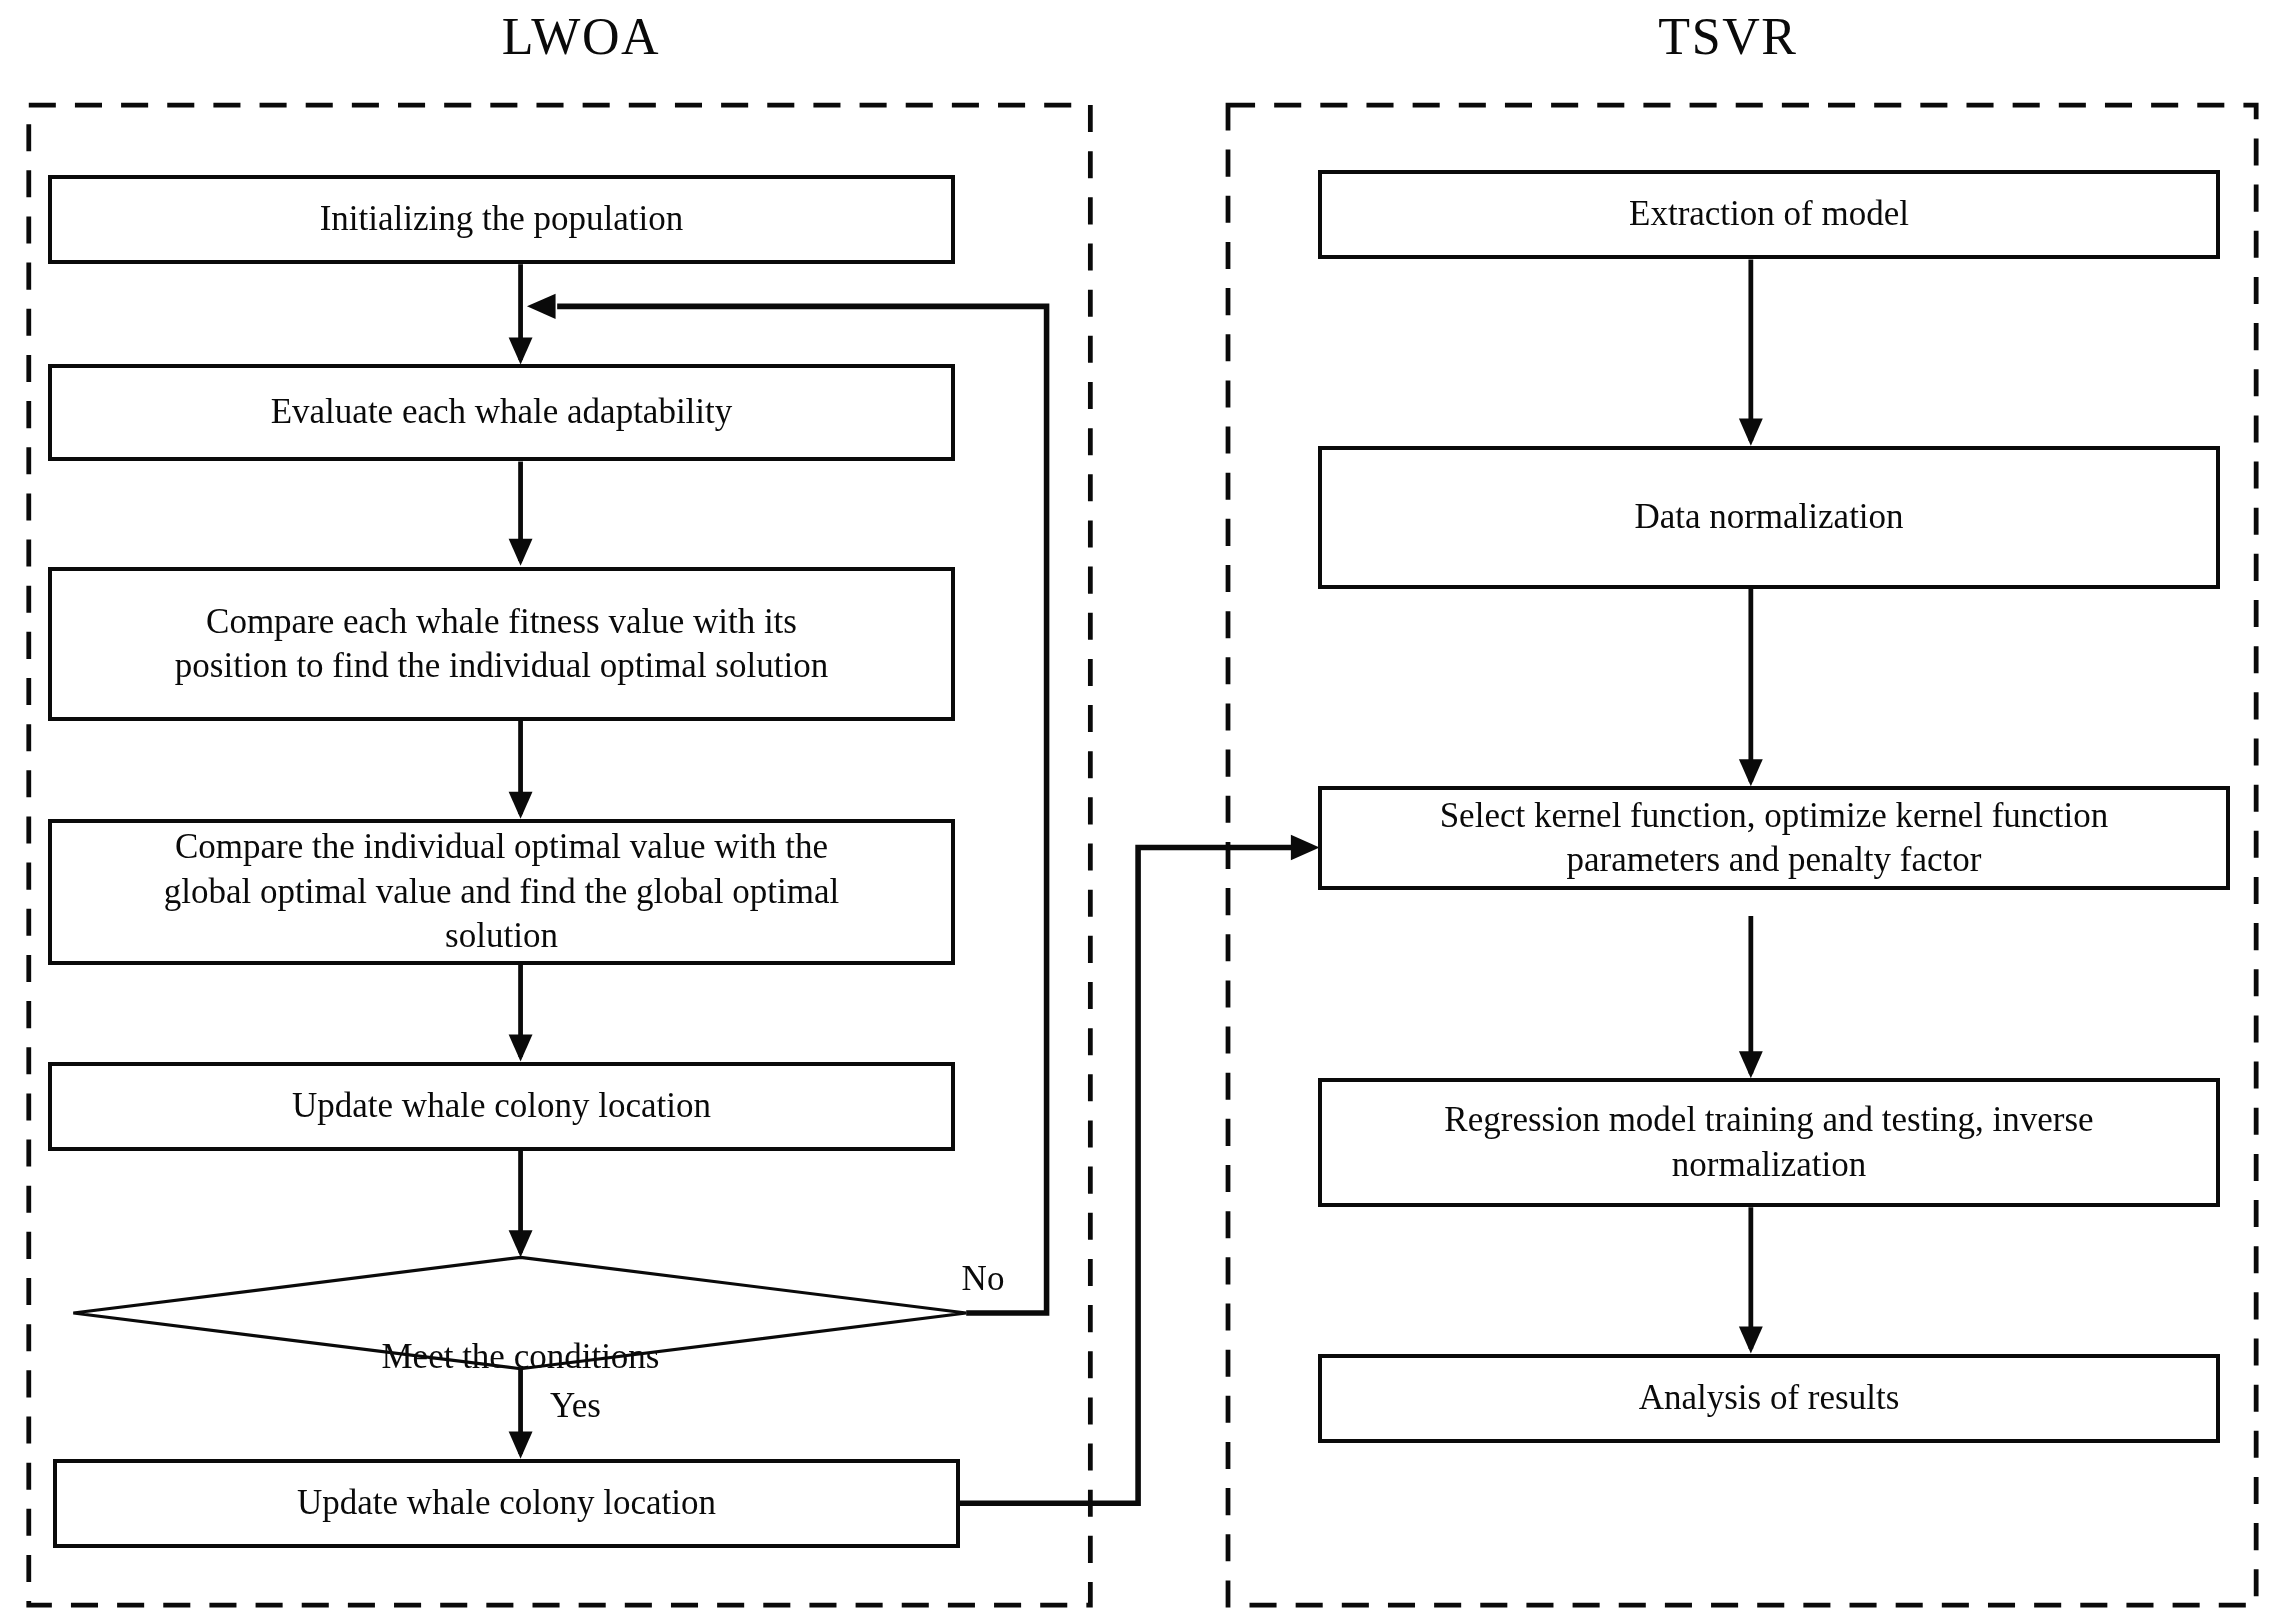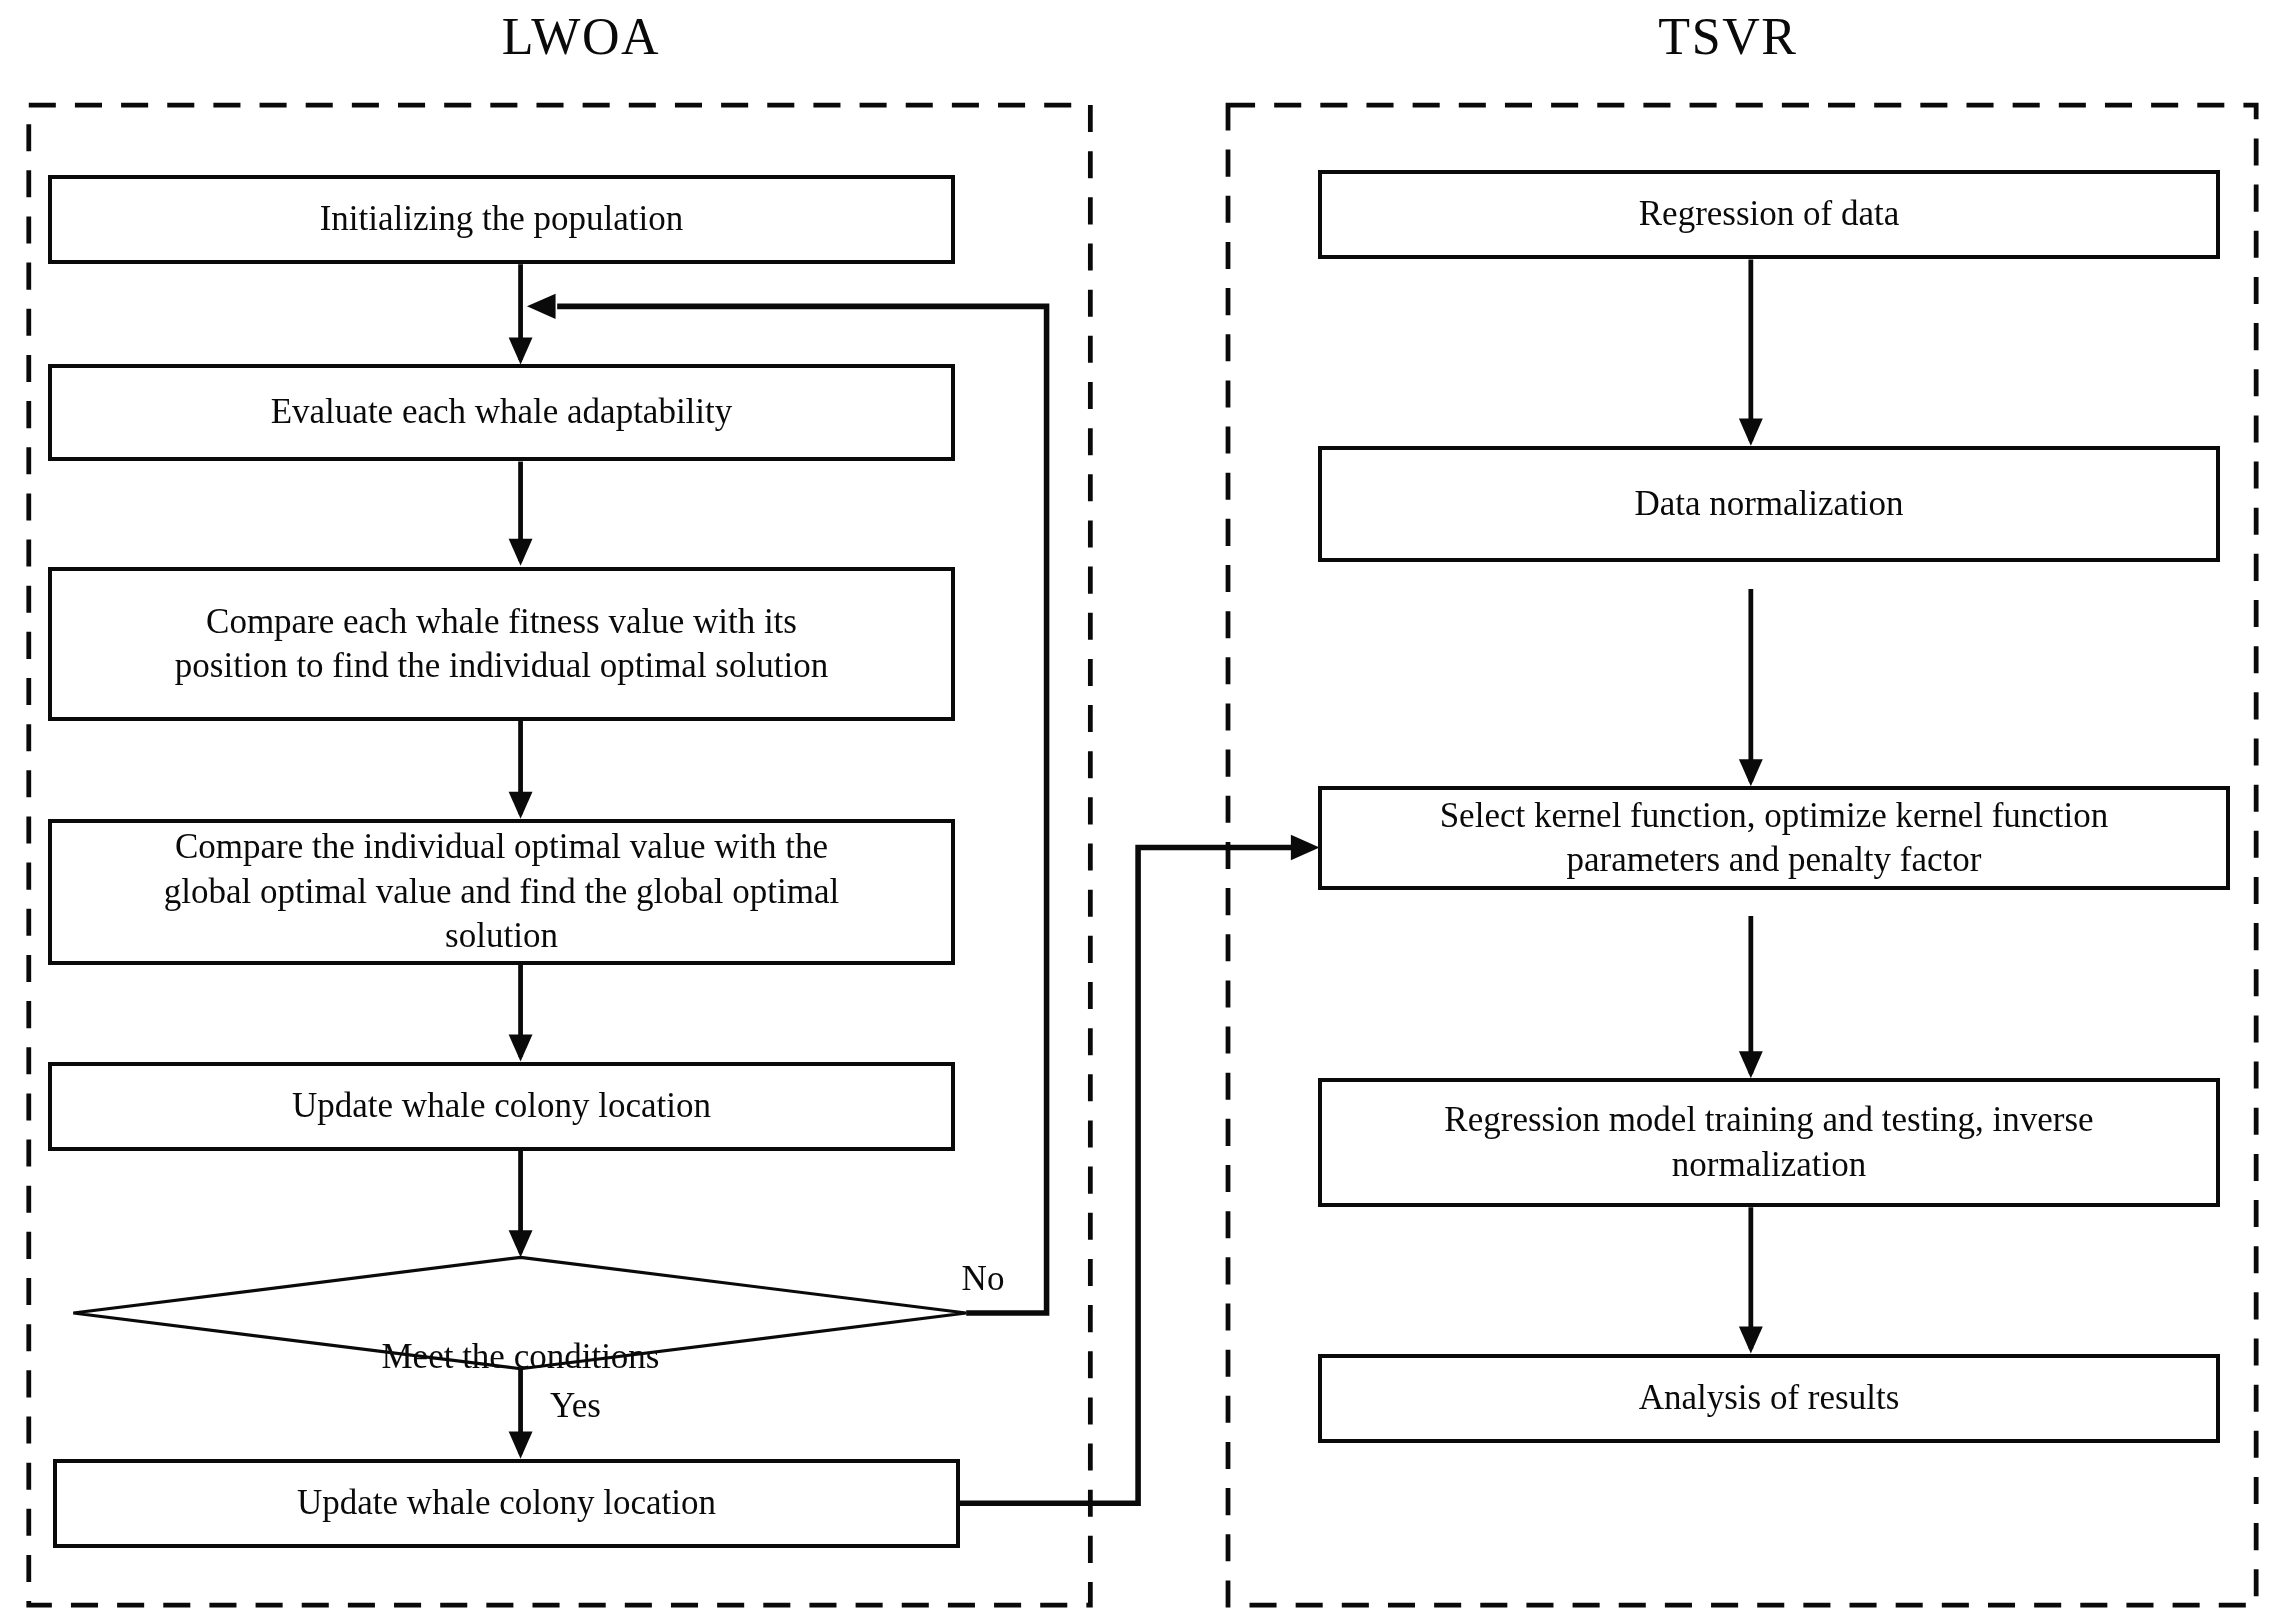--- a/index.html
+++ b/index.html
@@ -132,22 +132,22 @@
   <div class="flow-box" style="left: 48px;  top: 819px; width: 907px; height: 146px;">Compare the individual optimal value with the
 global optimal value and find the global optimal
 solution</div>
   <div class="flow-box" style="left: 48px;  top: 1062px; width: 907px; height: 89px;">Update whale colony location</div>
   <div class="flow-box" style="left: 53px;  top: 1459px; width: 907px; height: 89px;">Update whale colony location</div>
 
   <div class="diamond-label">Meet the conditions</div>
   <div class="float-label" style="left: 939px; top: 1256px; width: 88px; height: 46px;">No</div>
   <div class="float-label" style="left: 528px; top: 1383px; width: 95px; height: 46px;">Yes</div>
 
-  <div class="flow-box" style="left: 1318px; top: 170px;  width: 902px; height: 89px;">Regression of data</div>
-  <div class="flow-box" style="left: 1318px; top: 446px;  width: 902px; height: 116px;">Data normalization</div>
+  <div class="flow-box" style="left: 1318px; top: 170px;  width: 902px; height: 89px;">Extraction of model</div>
+  <div class="flow-box" style="left: 1318px; top: 446px;  width: 902px; height: 143px;">Data normalization</div>
   <div class="flow-box" style="left: 1318px; top: 786px;  width: 912px; height: 104px;">Select kernel function, optimize kernel function
 parameters and penalty factor</div>
   <div class="flow-box" style="left: 1318px; top: 1354px; width: 902px; height: 89px;">Analysis of results</div>
   <div class="flow-box" style="left: 1318px; top: 1078px; width: 902px; height: 129px;">Regression model training and testing, inverse
 normalization</div>
 
 </div>
 
 
 </body></html>

